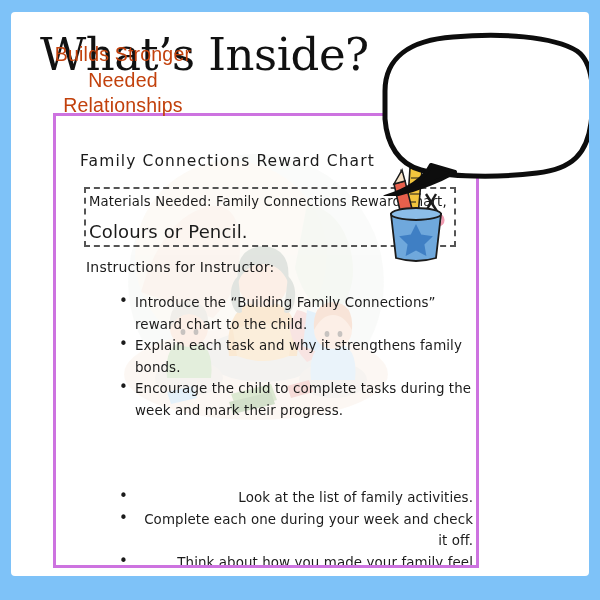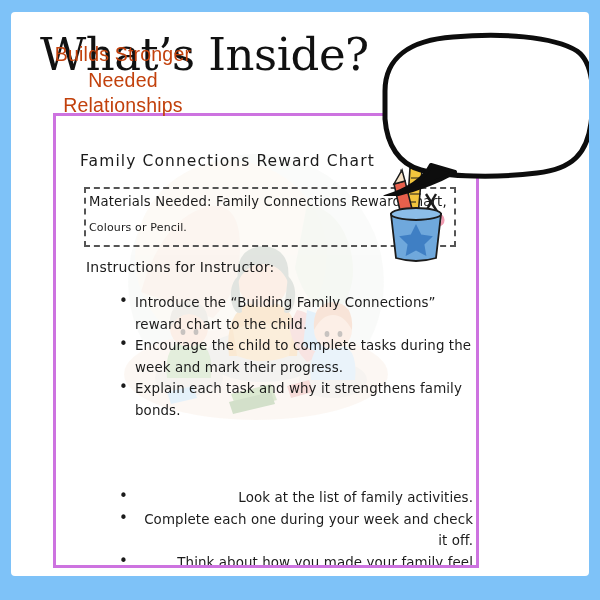--- a/index.html
+++ b/index.html
@@ -116,21 +116,21 @@
     left: 33px;
     top: 78px;
     font-size: 13.2px;
     letter-spacing: 0.15px;
     white-space: nowrap;
   }
   #materials-line-2 {
     position: absolute;
     left: 33px;
     top: 105px;
-    font-size: 11px;
+    font-size: 18px;
     letter-spacing: 0.15px;
     white-space: nowrap;
   }
 
   .section-head {
     position: absolute;
     font-size: 14px;
     letter-spacing: 0.2px;
     white-space: nowrap;
   }
@@ -246,22 +246,22 @@
         <div id="ws-title" class="hand">Family Connections Reward Chart</div>
 
         <div id="materials-box"></div>
         <div id="materials-line-1" class="hand">Materials Needed: Family Connections Reward Chart,</div>
         <div id="materials-line-2" class="hand">Colours or Pencil.</div>
 
         <div id="head-instructor" class="hand section-head">Instructions for Instructor:</div>
 
         <ul id="bullets-instructor" class="hand bullets">
           <li>Introduce the “Building Family Connections” reward chart to the child.</li>
+          <li>Explain each task and why it strengthens family bonds.</li>
           <li>Encourage the child to complete tasks during the week and mark their progress.</li>
-          <li>Explain each task and why it strengthens family bonds.</li>
         </ul>
 
 
         <ul id="bullets-children" class="hand bullets">
           <li>Look at the list of family activities.</li>
           <li>Complete each one during your week and check it off.</li>
           <li>Think about how you made your family feel happy and connected.</li>
         </ul>
 
       </div>

